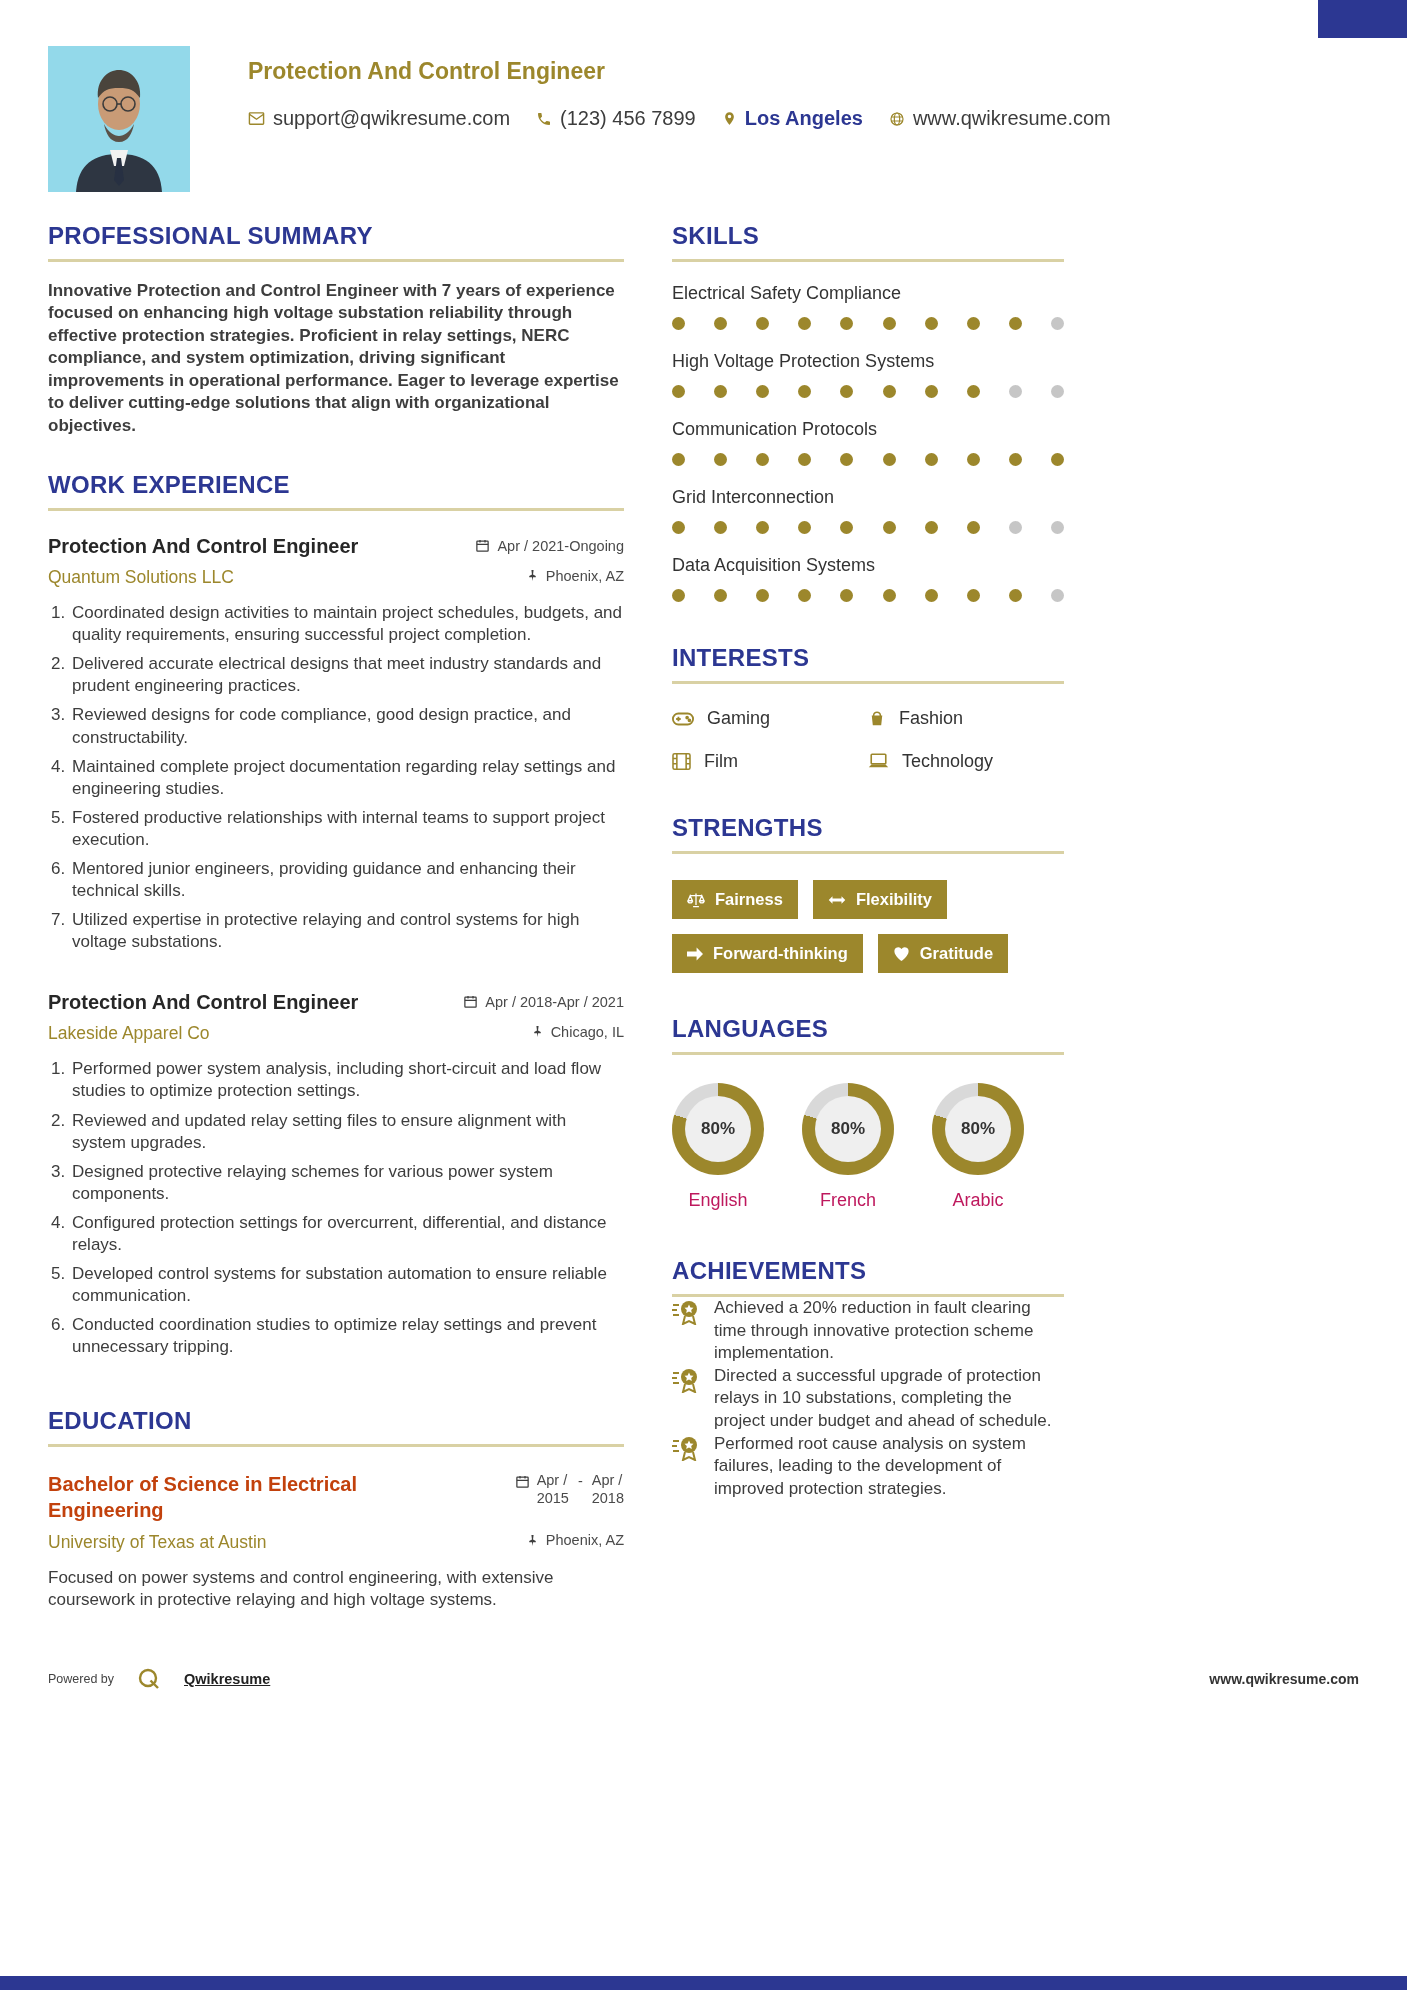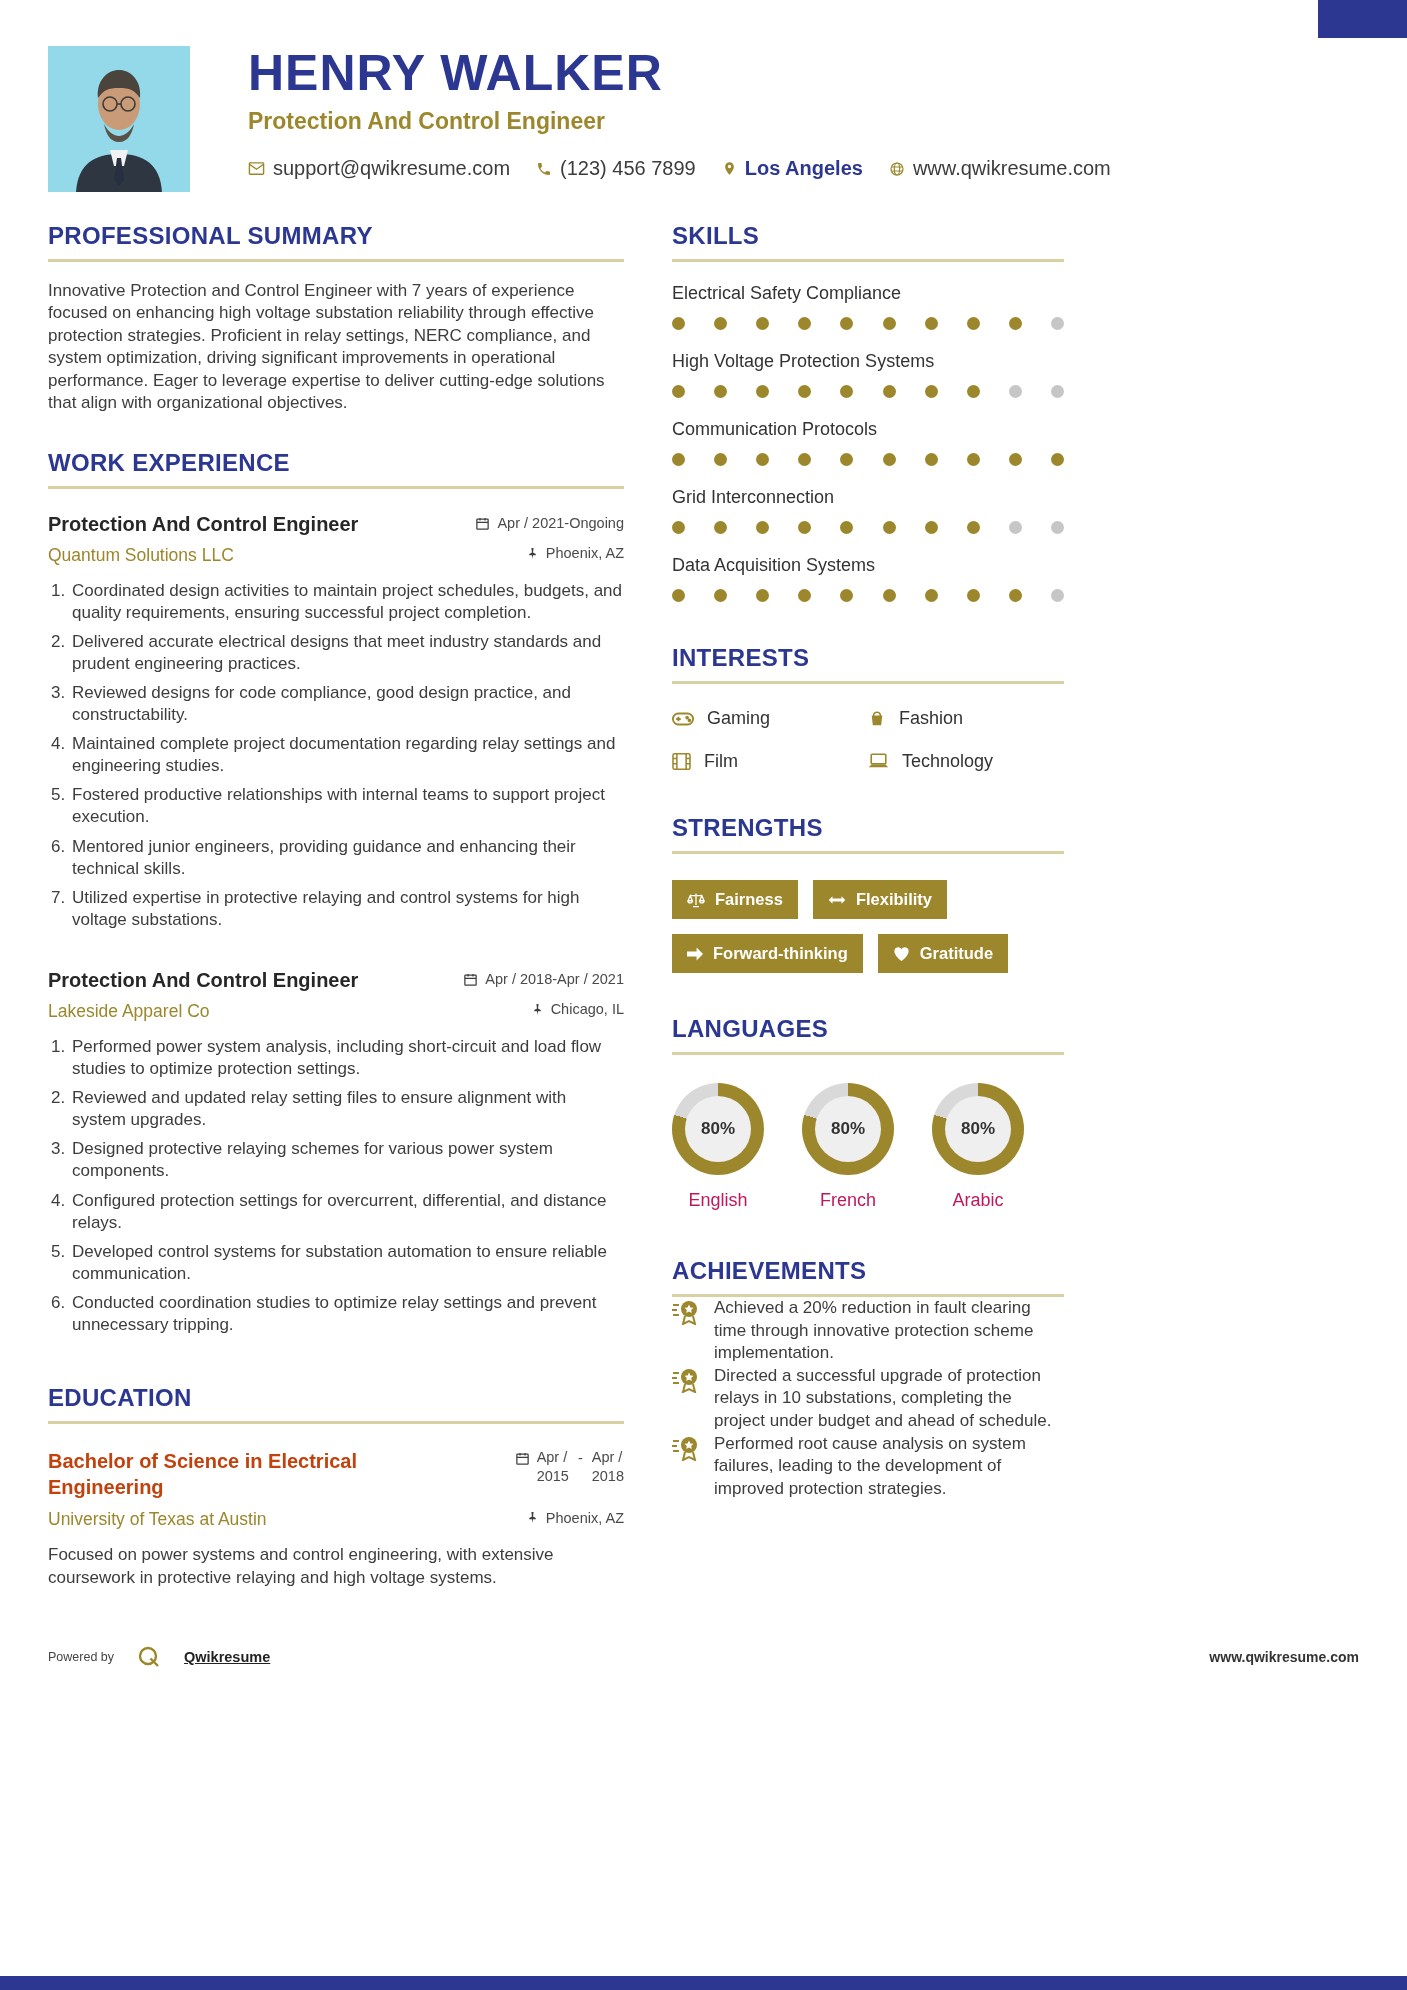--- a/index.html
+++ b/index.html
@@ -34,21 +34,21 @@
   .columns{display:flex;align-items:flex-start;padding:0 48px;margin-top:30px;}
   .col-left{width:576px;flex:0 0 576px;}
   .col-right{width:392px;flex:0 0 392px;margin-left:48px;}
   .section{margin-bottom:34px;}
   .section-heading{
     font-size:24px;font-weight:bold;color:var(--navy);
     padding-bottom:9px;border-bottom:3px solid var(--divider);letter-spacing:.3px;
   }
 
   
-  .summary-text{margin:18px 0 0 0;font-size:17px;line-height:1.32;}
+  .summary-text{margin:18px 0 0 0;font-size:17px;line-height:1.32;font-weight:bold;}
   .job{margin-top:24px;}
   .job + .job{margin-top:38px;}
   .row-split{display:flex;justify-content:space-between;align-items:baseline;}
   .job-name{font-size:20px;font-weight:bold;color:#272727;}
   .meta{display:flex;align-items:center;gap:7px;font-size:14.5px;color:#4a4a4a;white-space:nowrap;}
   .meta svg{flex:0 0 auto;}
   .job-sub{display:flex;justify-content:space-between;align-items:baseline;margin-top:9px;}
   .company{font-size:17.5px;color:var(--gold);}
   .bullets{margin:14px 0 0 0;padding-left:22px;font-size:17px;line-height:1.3;}
   .bullets li{margin-bottom:7px;padding-left:2px;}
@@ -108,21 +108,20 @@
         <path d="M69 112h4l3 22-5 6-5-6z" fill="#273042"></path>
         <ellipse cx="71" cy="58" rx="21" ry="26" fill="#c99b76"></ellipse>
         <path d="M50 52c-2-18 10-28 21-28s23 10 21 28c-6-8-10-10-21-10s-15 2-21 10z" fill="#4a443c"></path>
         <path d="M56 78c4 8 10 12 15 12s11-4 15-12c-2 10-6 18-15 18s-13-8-15-18z" fill="#5a5148"></path>
         <circle cx="62" cy="58" r="7" fill="none" stroke="#3c3c3c" stroke-width="1.6"></circle>
         <circle cx="80" cy="58" r="7" fill="none" stroke="#3c3c3c" stroke-width="1.6"></circle>
         <path d="M69 58h4" stroke="#3c3c3c" stroke-width="1.6"></path>
       </svg>
     </div>
     <div class="header-info">
-      <div class="name">HENRY WALKER</div>
       <div class="headline">Protection And Control Engineer</div>
       <div class="contact">
         <div class="item">
           <svg width="17" height="17" viewBox="0 0 24 24" fill="none" stroke="#9c872c" stroke-width="2">
               <rect x="2" y="4" width="20" height="16" rx="1"></rect>
               <path d="M2 6l10 7L22 6"></path>
             </svg>
           <span>support@qwikresume.com</span>
         </div>
         <div class="item">

